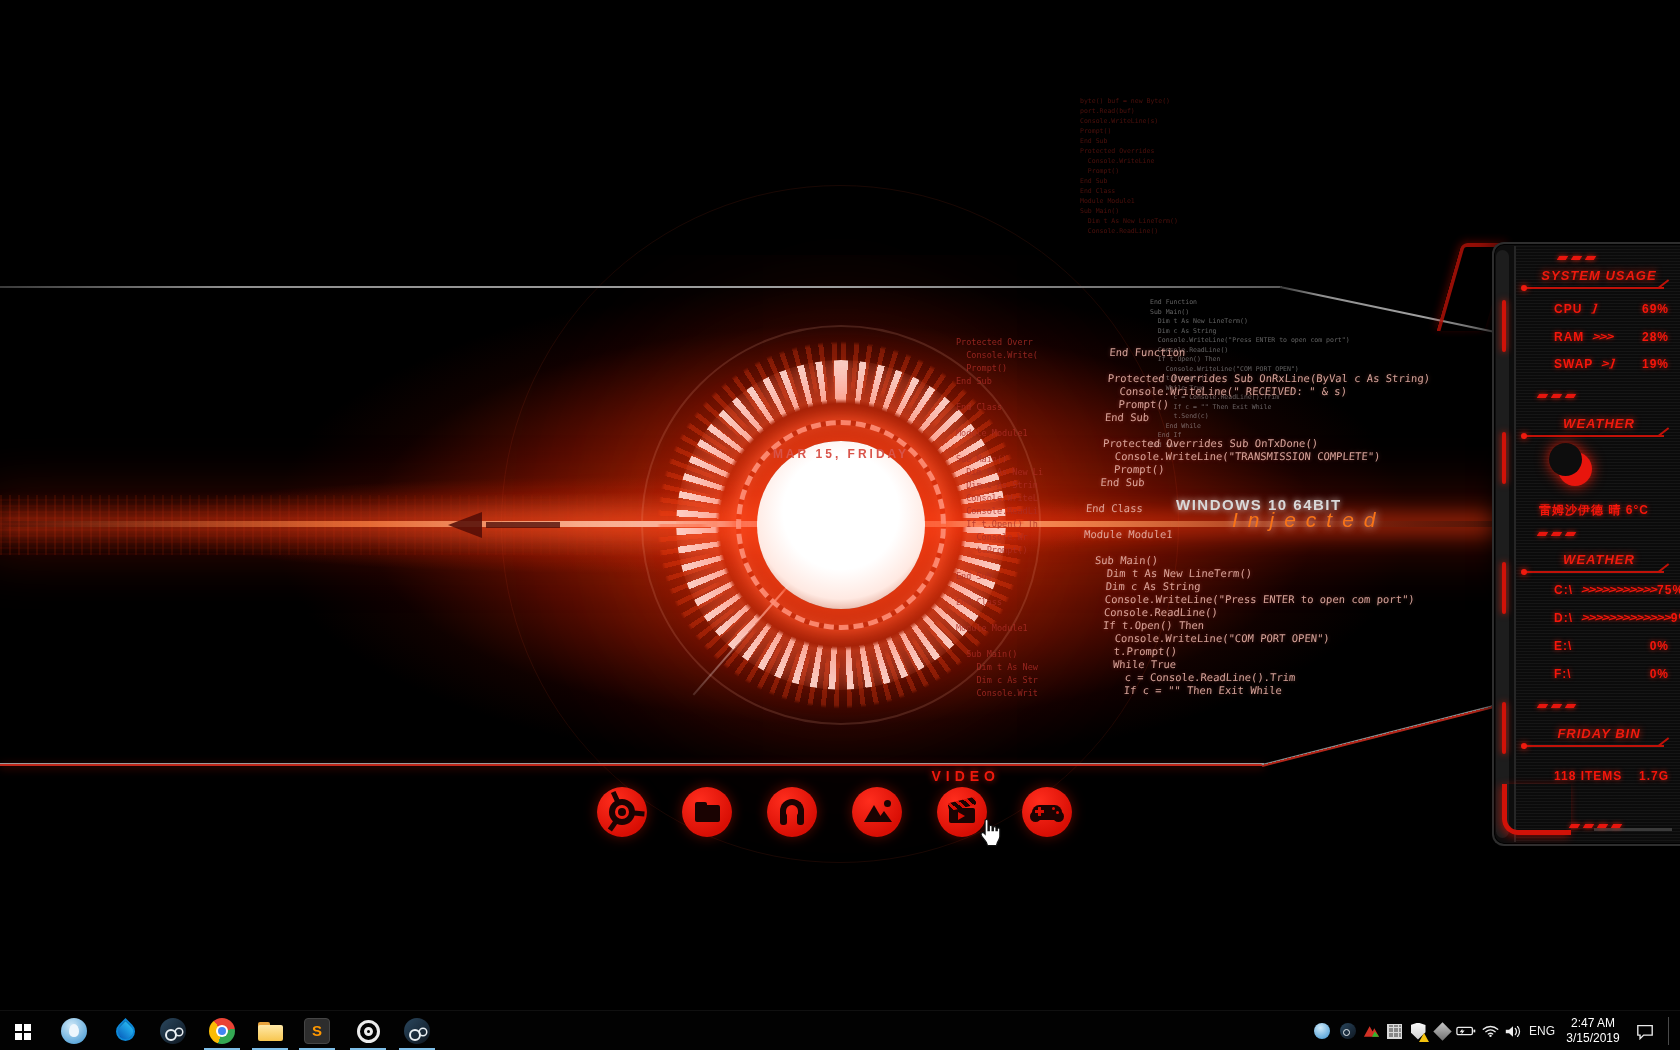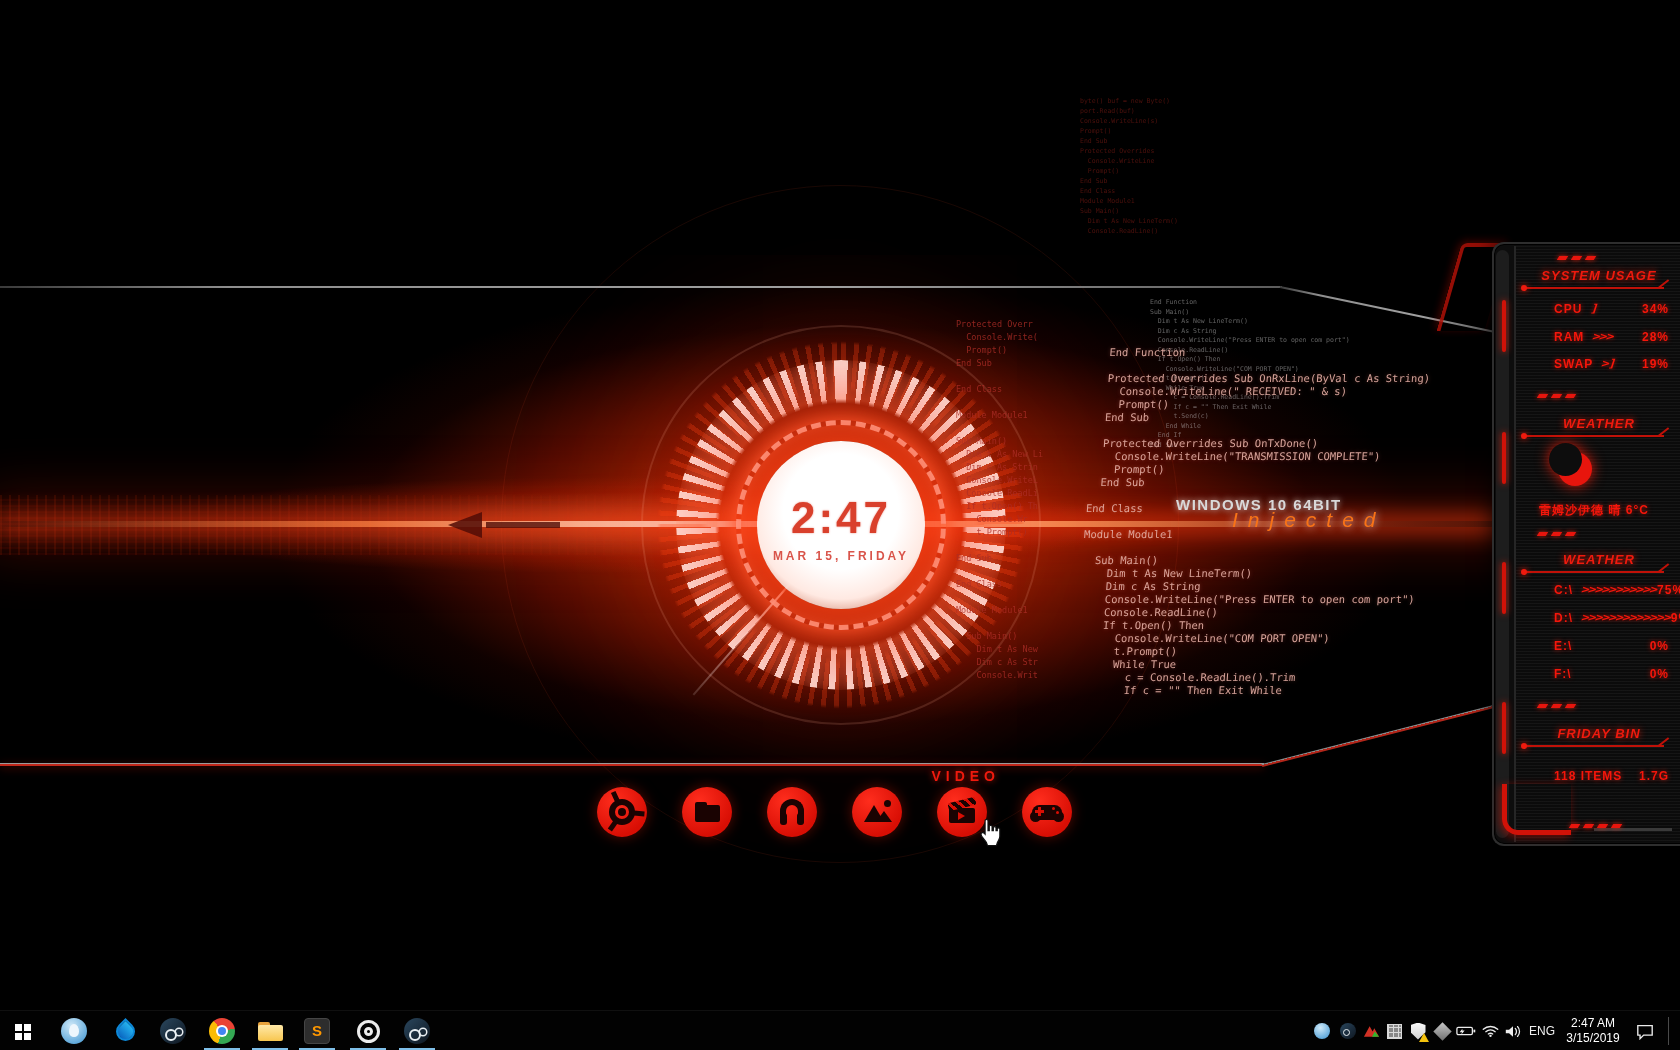--- a/index.html
+++ b/index.html
@@ -54,21 +54,21 @@
   #botlineD{left:1262px;top:764px;width:240px;height:3px;transform-origin:left center;transform:rotate(-14.3deg);
     background:linear-gradient(#8a8a8a 0 1px,#b2261a 1px 3px);}
   #arrowL{left:448px;top:512px;width:0;height:0;border-top:13px solid transparent;border-bottom:13px solid transparent;
     border-right:34px solid rgba(80,12,6,.85);}
   #arrowBar{left:486px;top:522px;width:74px;height:6px;background:rgba(80,12,6,.8);}
 
   
   pre.code{margin:0;white-space:pre;font-family:"DejaVu Sans Mono",monospace;}
   #code-main{left:1085px;top:346px;font-size:10.5px;line-height:13px;color:rgba(228,175,165,.92);
     text-shadow:0 0 4px rgba(255,120,100,.35);transform:skewX(-4deg);}
-  #code-dim{left:956px;top:318px;font-size:8.5px;line-height:13px;color:rgba(172,45,38,.8);}
+  #code-dim{left:956px;top:336px;font-size:8.5px;line-height:13px;color:rgba(172,45,38,.8);}
   #code-tiny{left:1150px;top:298px;font-size:6.5px;line-height:9.5px;color:rgba(200,200,200,.48);}
   #code-top{left:1080px;top:96px;font-size:6.5px;line-height:10px;color:rgba(150,32,24,.5);}
   #oslabel{left:1176px;top:496px;font-size:15px;font-weight:bold;letter-spacing:1.5px;color:#d9d9d9;
     text-shadow:0 0 6px rgba(255,255,255,.8);}
   #injected{left:1232px;top:508px;font-size:21px;font-style:italic;letter-spacing:10px;color:#f97316;
     text-shadow:0 0 9px rgba(255,255,255,.85);}
 
   
   #panel{left:1492px;top:242px;width:188px;height:600px;background:#0d0d0d;
     border:2px solid #2e2e2e;border-right:none;border-radius:12px 0 0 12px;
@@ -205,21 +205,20 @@
   <div class="abs" id="noise"></div>
   <div class="abs" id="beam-core"></div>
   <div class="abs ring" id="hugering"></div>
   <div class="abs" id="sunburst"></div>
   <div class="abs" id="spectrum"></div>
   <div class="abs ring" id="faintring"></div>
   <div class="abs ring" id="dashring"></div>
   <div class="abs" id="needle"></div>
 
   <div class="abs" id="core">
-    <div class="t">2:47</div>
     <div class="d">MAR 15, FRIDAY</div>
   </div>
 
   <div class="abs gline" id="topline"></div>
   <div class="abs gline" id="toplineD"></div>
   <div class="abs" id="botline"></div>
   <div class="abs" id="botlineD"></div>
   <div class="abs" id="arrowL"></div>
   <div class="abs" id="arrowBar"></div>
 
@@ -328,21 +327,21 @@
         <i></i>
       </div>
 
     <div class="ph" style="top:24px">
       <span>SYSTEM USAGE</span>
       <span class="ul"></span>
     </div>
     <div class="pr" style="top:57px">
       <span class="lb">CPU</span>
       <span class="bar">]</span>
-      <span class="val">34%</span>
+      <span class="val">69%</span>
     </div>
     <div class="pr" style="top:85px">
       <span class="lb">RAM</span>
       <span class="bar">&gt;&gt;&gt;</span>
       <span class="val">28%</span>
     </div>
     <div class="pr" style="top:112px">
       <span class="lb">SWAP</span>
       <span class="bar">&gt;]</span>
       <span class="val">19%</span>

